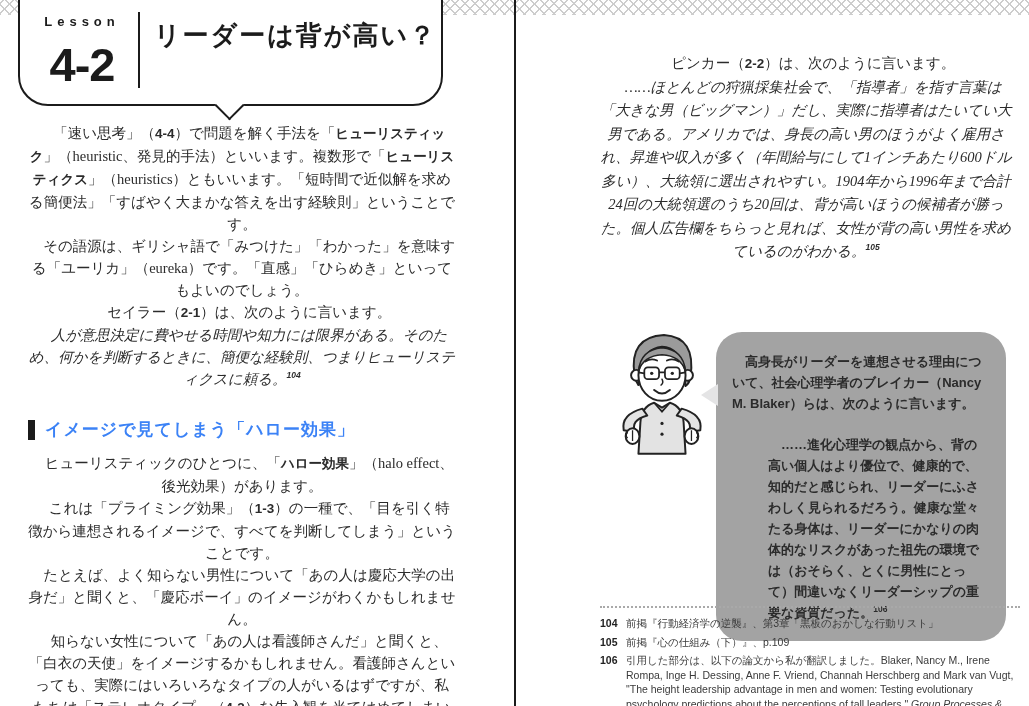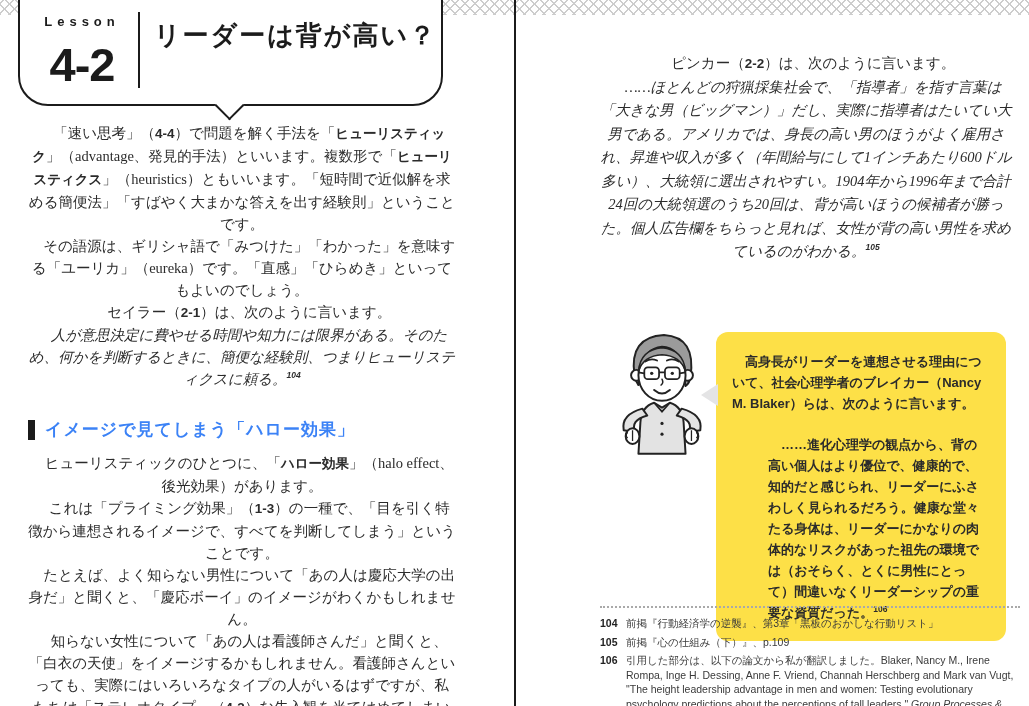--- a/index.html
+++ b/index.html
@@ -55,22 +55,22 @@
     border-left:7px solid #1b1b1b;padding-left:10px;line-height:1.2;
   }
   .seg-b{font-family:"Liberation Sans","DejaVu Sans",sans-serif;font-weight:bold;font-size:0.93em;}
   sup.seg-sup{font-family:"Liberation Sans","DejaVu Sans",sans-serif;font-weight:bold;font-size:8.5px;line-height:0;}
   .seg-i{font-style:italic;}
 
   
   .figure-row{position:absolute;left:606px;top:318px;width:412px;height:242px;z-index:2;}
   .character{position:absolute;left:2px;top:6px;width:108px;height:132px;}
   .bubble{
-    position:absolute;left:110px;top:14px;width:258px;min-height:182px;background:#fde047;
-    border-radius:12px;padding:19px 16px 18px;
+    position:absolute;left:110px;top:14px;width:258px;min-height:182px;background:#a3a3a3;
+    border-radius:26px;padding:19px 16px 18px;
     font-family:"Liberation Sans","DejaVu Sans",sans-serif;font-weight:bold;font-size:13px;
     line-height:21px;color:#2b2b2b;
   }
   .bubble:before{
     content:"";position:absolute;left:-15px;top:52px;width:0;height:0;
     border-style:solid;border-width:11px 17px 11px 0;border-color:transparent #e4e4e5 transparent transparent;
   }
   .bubble p{margin:0;text-indent:1em;}
   .bubble p.oblique{margin-top:20px;margin-left:36px;}
 
@@ -96,21 +96,21 @@
     <div class="lesson-block">
       <div class="lesson-label">Lesson</div>
       <div class="lesson-num">4-2</div>
     </div>
     <div class="header-vline"></div>
     <div class="header-title">リーダーは背が高い？</div>
     <div class="header-notch"></div>
   </div>
 
   <div class="left-body">
-    <p class="para"><span>「速い思考」（</span><span class="seg-b">4-4</span><span>）で問題を解く手法を「</span><span class="seg-b">ヒューリスティック</span><span>」（advantage、発見的手法）といいます。複数形で「</span><span class="seg-b">ヒューリスティクス</span><span>」（heuristics）ともいいます。「短時間で近似解を求める簡便法」「すばやく大まかな答えを出す経験則」ということです。</span></p>
+    <p class="para"><span>「速い思考」（</span><span class="seg-b">4-4</span><span>）で問題を解く手法を「</span><span class="seg-b">ヒューリスティック</span><span>」（heuristic、発見的手法）といいます。複数形で「</span><span class="seg-b">ヒューリスティクス</span><span>」（heuristics）ともいいます。「短時間で近似解を求める簡便法」「すばやく大まかな答えを出す経験則」ということです。</span></p>
     <p class="para"><span>その語源は、ギリシャ語で「みつけた」「わかった」を意味する「ユーリカ」（eureka）です。「直感」「ひらめき」といってもよいのでしょう。</span></p>
     <p class="para gap-top"><span>セイラー（</span><span class="seg-b">2-1</span><span>）は、次のように言います。</span></p>
     <p class="para quote gap-top-sm"><span>人が意思決定に費やせる時間や知力には限界がある。そのため、何かを判断するときに、簡便な経験則、つまりヒューリスティクスに頼る。</span><sup class="seg-sup">104</sup></p>
     <h3 class="section-heading">イメージで見てしまう「ハロー効果」</h3>
     <p class="para"><span>ヒューリスティックのひとつに、「</span><span class="seg-b">ハロー効果</span><span>」（halo effect、後光効果）があります。</span></p>
     <p class="para"><span>これは「プライミング効果」（</span><span class="seg-b">1-3</span><span>）の一種で、「目を引く特徴から連想されるイメージで、すべてを判断してしまう」ということです。</span></p>
     <p class="para"><span>たとえば、よく知らない男性について「あの人は慶応大学の出身だ」と聞くと、「慶応ボーイ」のイメージがわくかもしれません。</span></p>
     <p class="para"><span>知らない女性について「あの人は看護師さんだ」と聞くと、「白衣の天使」をイメージするかもしれません。看護師さんといっても、実際にはいろいろなタイプの人がいるはずですが、私たちは「ステレオタイプ」（</span><span class="seg-b">4-3</span><span>）な先入観を当てはめてしまいがちです。</span></p>
 
   </div>

